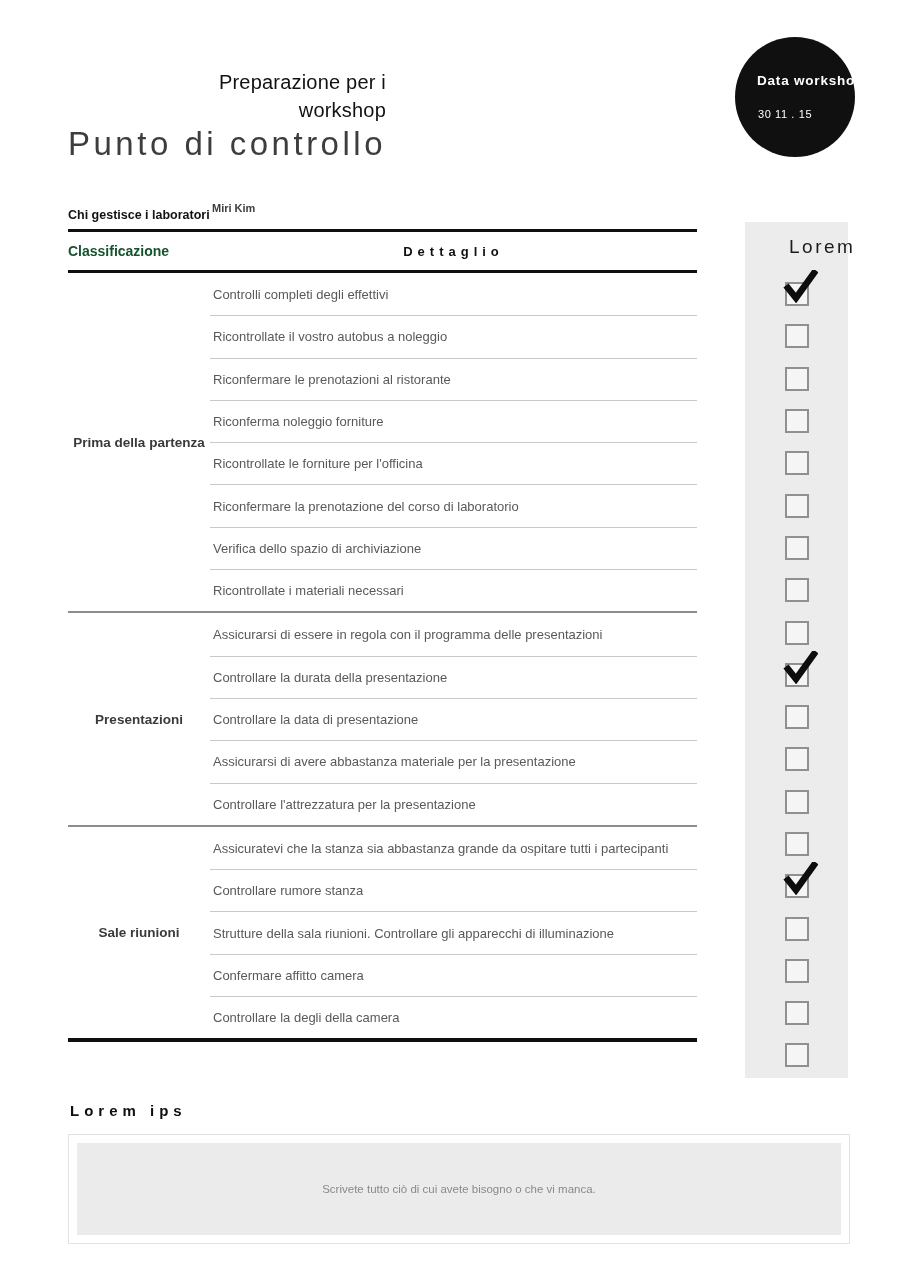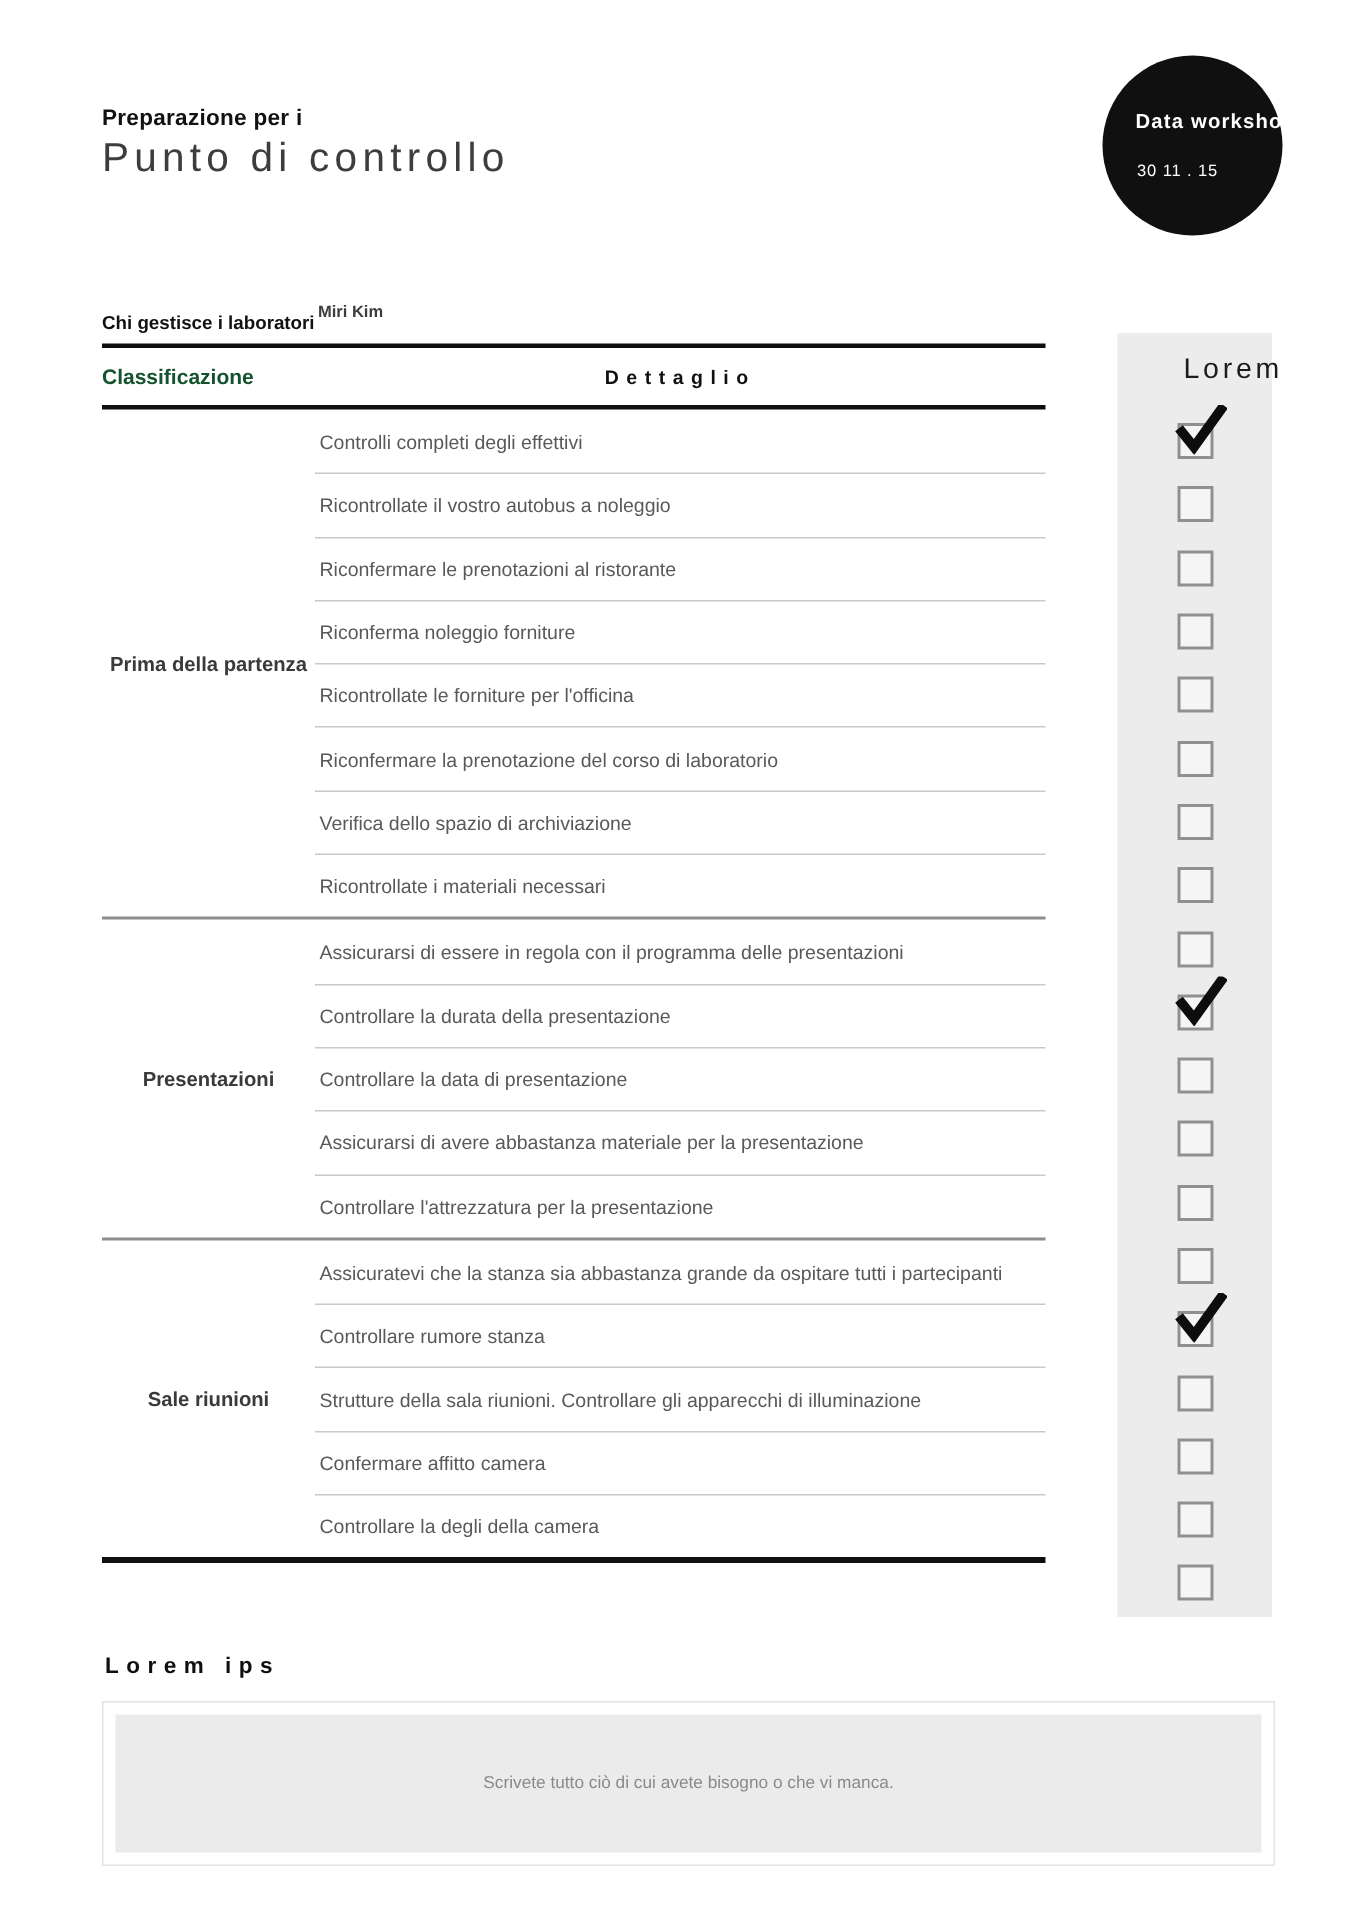--- a/index.html
+++ b/index.html
@@ -2,22 +2,22 @@
 <html><head>
 <meta charset="utf-8">
 <style>
   html,body { margin:0; padding:0; background:#ffffff; }
   .page {
     position:relative; width:905px; height:1280px; background:#ffffff;
     font-family:"Liberation Sans", sans-serif; overflow:hidden;
   }
   
   .header { position:absolute; left:68px; top:68px; }
-  .title { font-size:15px; font-weight:bold; color:#121212; line-height:1.4; letter-spacing:0.2px; }
-  .subtitle { font-size:27px; font-weight:300; color:#3d3d3d; letter-spacing:3.5px; margin-top:1px; }
+  .title { font-size:20px; font-weight:normal; color:#121212; line-height:1.4; letter-spacing:0.2px;text-align:right; }
+  .subtitle { font-size:33px; font-weight:300; color:#3d3d3d; letter-spacing:3.5px; margin-top:1px; }
   
   .badge { position:absolute; left:735px; top:37px; width:120px; height:120px;
            border-radius:50%; background:#101010; color:#ffffff; }
   .badge-label { position:absolute; left:22px; top:36px; font-size:13.5px; font-weight:bold; letter-spacing:0.8px; white-space:nowrap; }
   .badge-date  { position:absolute; left:23px; top:71px; font-size:11px; letter-spacing:0.6px; white-space:nowrap; }
   
   .manager-label { position:absolute; left:68px;  top:208px; font-size:12.5px; font-weight:bold; color:#121212; }
   .manager-name  { position:absolute; left:212px; top:202px; font-size:11px; color:#3d3d3d;font-weight:bold; }
   
   .table { position:absolute; left:68px; top:229px; width:629px; }
@@ -51,20 +51,21 @@
                  align-items:center; justify-content:center; font-size:11.5px; color:#8a8a8a; }
 </style>
 </head>
 <body>
 
 <div class="page">
 
   <div class="header">
     <div class="title">
       <div>Preparazione per i</div>
+      <div>workshop</div>
     </div>
     <div class="subtitle">Punto di controllo</div>
   </div>
 
   <div class="badge">
     <div class="badge-label">Data workshop</div>
     <div class="badge-date">30 11 . 15</div>
   </div>
 
   <div class="manager-label">Chi gestisce i laboratori</div>

